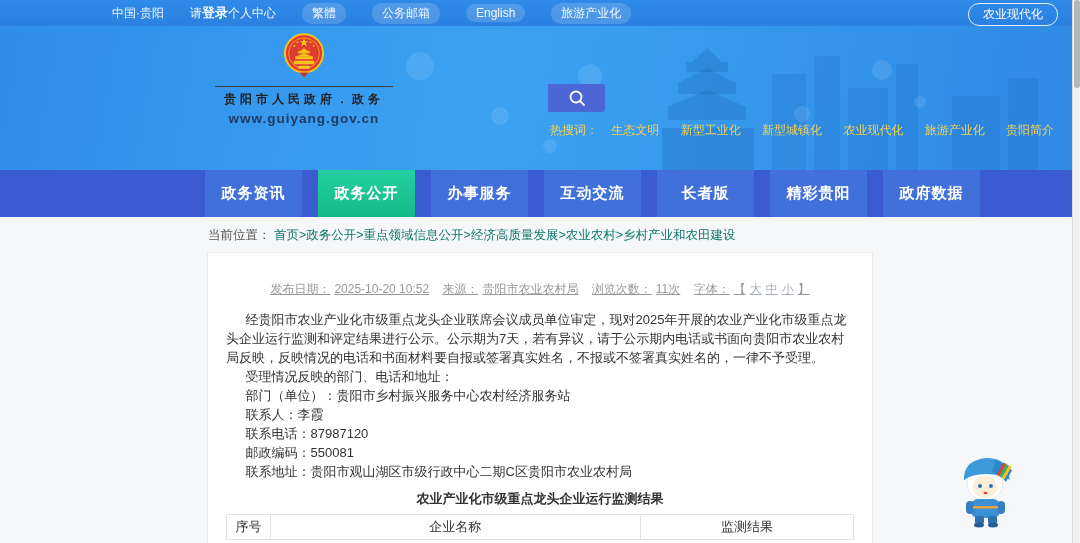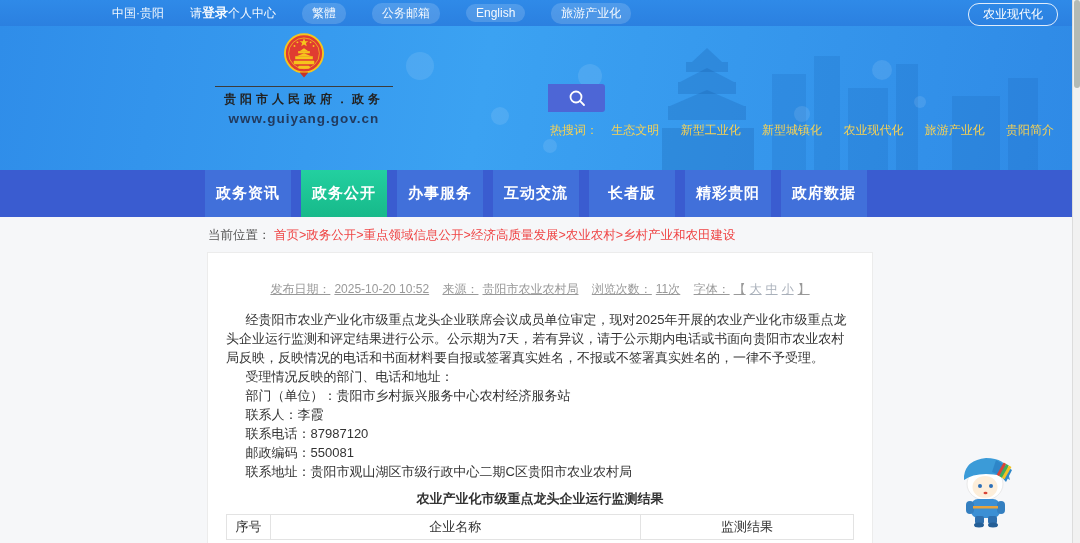--- a/index.html
+++ b/index.html
@@ -31,27 +31,27 @@
   .search-wrap { position:absolute; left:548px; top:58px; width:322px; height:28px; display:flex; }
   .search-input { flex:1; border:none; outline:none; border-radius:3px 0 0 3px; padding:0 12px; font-size:12.5px; color:#333; }
   .search-input::placeholder { color:#9aa0a8; }
   .search-btn { width:57px; background:#4d66d6; border:none; border-radius:0 3px 3px 0; cursor:pointer;
                 display:flex; align-items:center; justify-content:center; }
   .hot-row { position:absolute; left:550px; top:96px; font-size:12px; color:#f7d254; white-space:nowrap; }
   .hot-row a { color:#f7d254; text-decoration:none; margin-right:18px; cursor:pointer; }
 
   
   .nav { height:47px; background:#3a5cd0; display:flex; align-items:stretch; padding-left:205px; }
-  .nav-item { width:86px; margin-right:10px; background:#4170da; color:#fff; font-size:15px; font-weight:bold;
+  .nav-item { width:97px; margin-right:16px; background:#4170da; color:#fff; font-size:15px; font-weight:bold;
               display:flex; align-items:center; justify-content:center; cursor:pointer; letter-spacing:1px; }
   .nav-item.active { background:linear-gradient(#23d0a0,#17b98a); }
 
   
   .breadcrumb { padding:10px 0 8px 208px; font-size:12.5px; color:#555; }
-  .breadcrumb .path { color:#ef4444; cursor:pointer;margin-top:29px; }
+  .breadcrumb .path { color:#0f766e; cursor:pointer;margin-top:29px; }
 
   
   .card { margin-left:207px; width:666px; background:#fff; border:1px solid #ececec; padding:18px 18px 0 18px; height:400px; }
   .art-title { text-align:center; font-size:16px; font-weight:bold; color:#333; line-height:22px; }
   .art-meta { text-align:center; font-size:12px; color:#999; margin-top:10px; }
   .art-meta span { margin:0 2px;text-decoration:underline; }
   .font-size-link { cursor:pointer; color:#a9b0ba; margin:0 3px; }
   .content { margin-top:12px; font-size:13px; color:#333; }
   .content p { line-height:19px; text-indent:1.5em; }
   .tbl-caption { text-align:center; font-weight:bold; font-size:13px; color:#333; margin-top:9px; }

